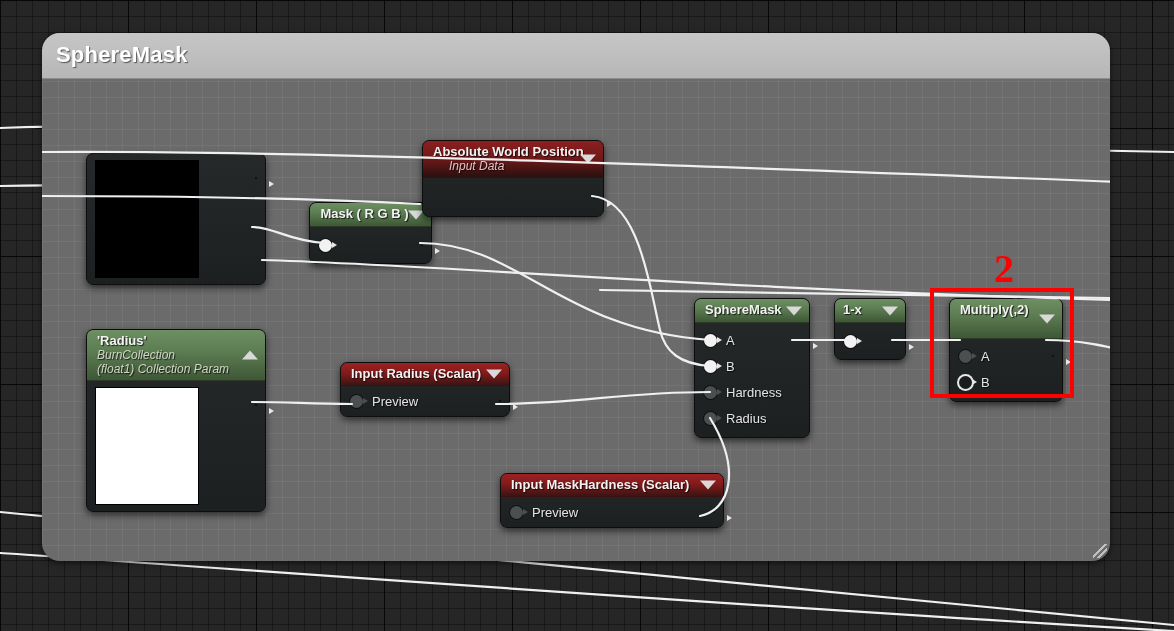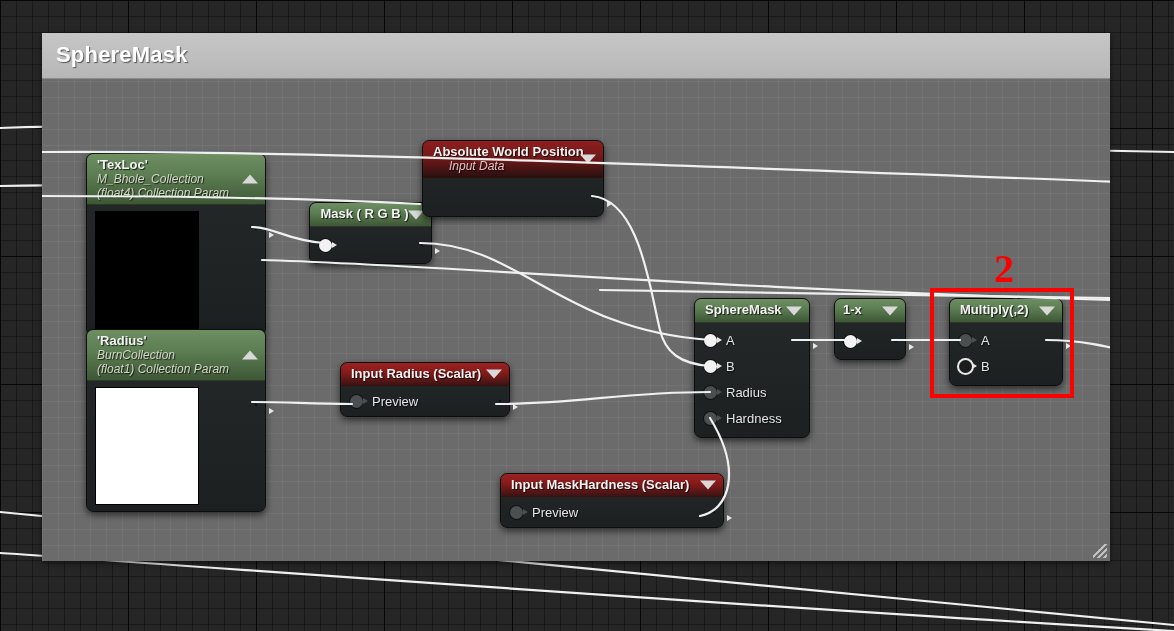--- a/index.html
+++ b/index.html
@@ -36,20 +36,21 @@
     left: 42px; top: 33px;
     width: 1068px; height: 528px;
     background-color: #6b6b6b;
     background-image:
       linear-gradient(to right, rgba(255,255,255,0.055) 1px, transparent 1px),
       linear-gradient(to bottom, rgba(255,255,255,0.055) 1px, transparent 1px);
     background-size: 16px 16px;
     box-shadow: 0 2px 6px rgba(0,0,0,0.55);
     z-index: 2;
     overflow: hidden;
+    border-radius: 18px;
   }
   #panel-title {
     position: absolute; left: 0; top: 0;
     width: 100%; height: 46px;
     background: linear-gradient(to bottom, #c6c6c6 0%, #bdbdbd 60%, #b6b6b6 100%);
     border-bottom: 1px solid #8d8d8d;
   }
   #panel-title .ttl {
     position: absolute; left: 14px; top: 9px;
     font-size: 22px; font-weight: bold; color: #ffffff;
@@ -231,26 +232,20 @@
         <path d="M1046,340 C 1090,340 1120,350 1174,362"></path>
 
         <path d="M42,196 C 200,196 300,198 420,204"></path>
         <path d="M42,152 C 300,150 700,166 1174,184"></path>
         <path d="M262,260 C 420,264 700,288 1110,300"></path>
         <path d="M600,290 C 700,292 900,296 1110,298"></path>
       </g>
     </svg>
 
     <div class="node" id="node-texloc">
-      <div class="hdr green">
-        <div class="title">'TexLoc'</div>
-        <div class="subtitle">M_Bhole_Collection</div>
-        <div class="subtitle">(float4) Collection Param</div>
-        <span class="caret up"></span>
-      </div>
       <div class="body" style="height:130px;">
         <div class="preview-box" style="background:#000000;"></div>
         <div class="pin-out-wrap" style="top:24px;">
           <span class="pin on"></span>
         </div>
       </div>
     </div>
 
     <div class="node" id="node-radius">
       <div class="hdr green">
@@ -337,25 +332,25 @@
         <div class="pin-row pad-left">
           <span class="pin on"></span>
           <span class="pin-label">A</span>
         </div>
         <div class="pin-row pad-left">
           <span class="pin on"></span>
           <span class="pin-label">B</span>
         </div>
         <div class="pin-row pad-left">
           <span class="pin off"></span>
+          <span class="pin-label">Hardness</span>
+        </div>
+        <div class="pin-row pad-left">
+          <span class="pin off"></span>
           <span class="pin-label">Radius</span>
-        </div>
-        <div class="pin-row pad-left">
-          <span class="pin off"></span>
-          <span class="pin-label">Hardness</span>
         </div>
         <div class="pin-out-wrap" style="top:17px;">
           <span class="pin on"></span>
         </div>
       </div>
     </div>
 
     <div class="node" id="node-oneminus">
       <div class="hdr green" style="padding-bottom:5px; padding-left:8px;">
         <div class="title" style="padding-right:16px;">1-x</div>
@@ -365,21 +360,21 @@
         <div class="pin-row pad-left" style="height:36px;">
           <span class="pin on"></span>
         </div>
         <div class="pin-out-wrap" style="top:18px;">
           <span class="pin on"></span>
         </div>
       </div>
     </div>
 
     <div class="node" id="node-multiply">
-      <div class="hdr green" style="padding-bottom:5px;">
+      <div class="hdr green" style="padding-bottom:21px;">
         <div class="title" style="padding-right:16px;">Multiply(,2)</div>
         <span class="caret down"></span>
       </div>
       <div class="body" style="height:62px; padding-top:4px;">
         <div class="pin-row pad-left">
           <span class="pin off"></span>
           <span class="pin-label">A</span>
         </div>
         <div class="pin-row pad-left">
           <span class="pin hollow"></span>

